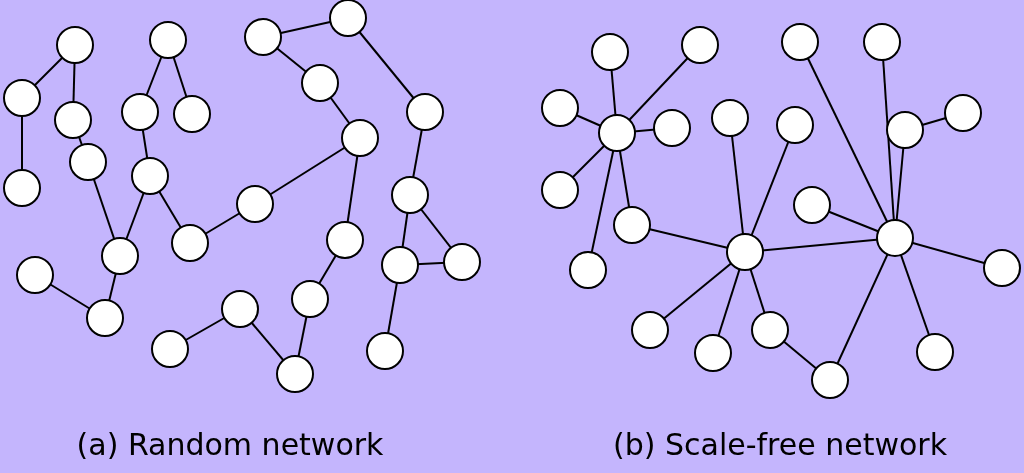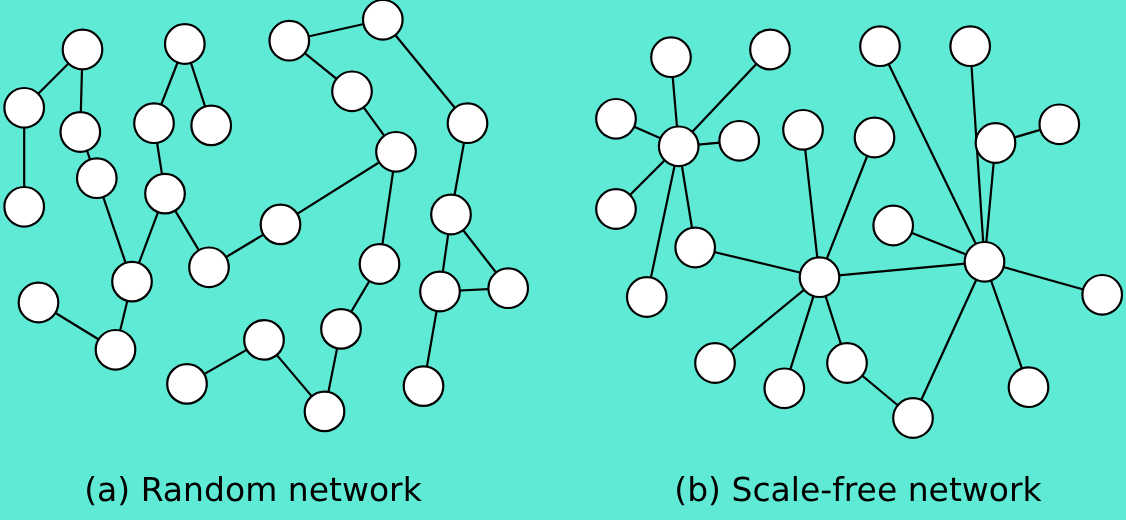--- a/index.html
+++ b/index.html
@@ -4,21 +4,21 @@
 <style>
   html, body {
     margin: 0;
     padding: 0;
     background: #ffffff;
   }
   .figure-wrap {
     position: relative;
     width: 1024px;
     height: 473px;
-    background: #5eead4;
+    background: #c4b5fd;
     overflow: hidden;
     font-family: "DejaVu Sans", "Liberation Sans", sans-serif;
   }
   svg {
     display: block;
   }
   .caption {
     font-family: "DejaVu Sans", "Liberation Sans", sans-serif;
     font-size: 30px;
     fill: #000000;

